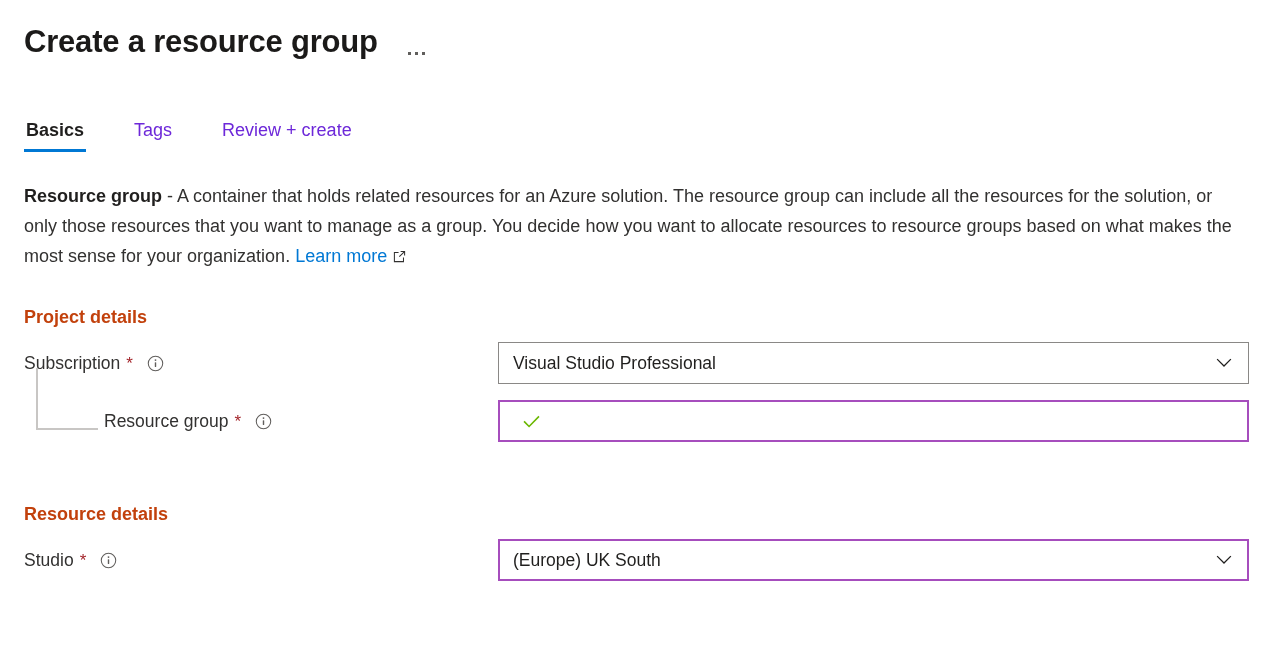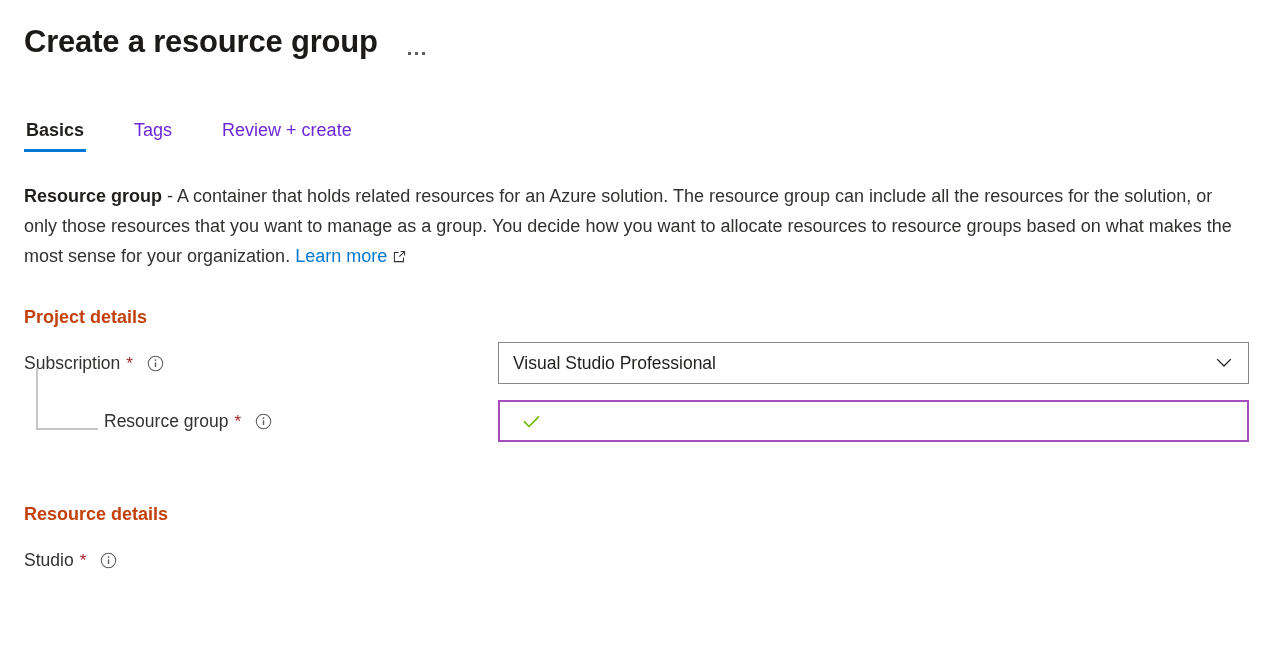--- a/index.html
+++ b/index.html
@@ -305,15 +305,23 @@
       <span>Studio</span>
       <span class="required-star">*</span>
       <span class="info-icon">
         <svg width="19" height="19" viewBox="0 0 20 20" fill="none" xmlns="http://www.w3.org/2000/svg">
           <circle cx="10" cy="10" r="7.6" stroke="#605e5c" stroke-width="1.1" fill="none"></circle>
           <circle cx="10" cy="6.4" r="0.95" fill="#605e5c"></circle>
           <rect x="9.25" y="8.6" width="1.5" height="5.2" rx="0.6" fill="#605e5c"></rect>
         </svg>
       </span>
     </div>
+    <div class="control focused">
+      <span class="value">(Europe) UK South</span>
+      <span class="chevron">
+        <svg width="20" height="20" viewBox="0 0 20 20" fill="none" xmlns="http://www.w3.org/2000/svg">
+            <path d="M3.6 6.6L10 13l6.4-6.4" stroke="#201f1e" stroke-width="1.3" fill="none" stroke-linecap="square"></path>
+          </svg>
+      </span>
+    </div>
   </div>
 
 </div>
 
 </body></html>

